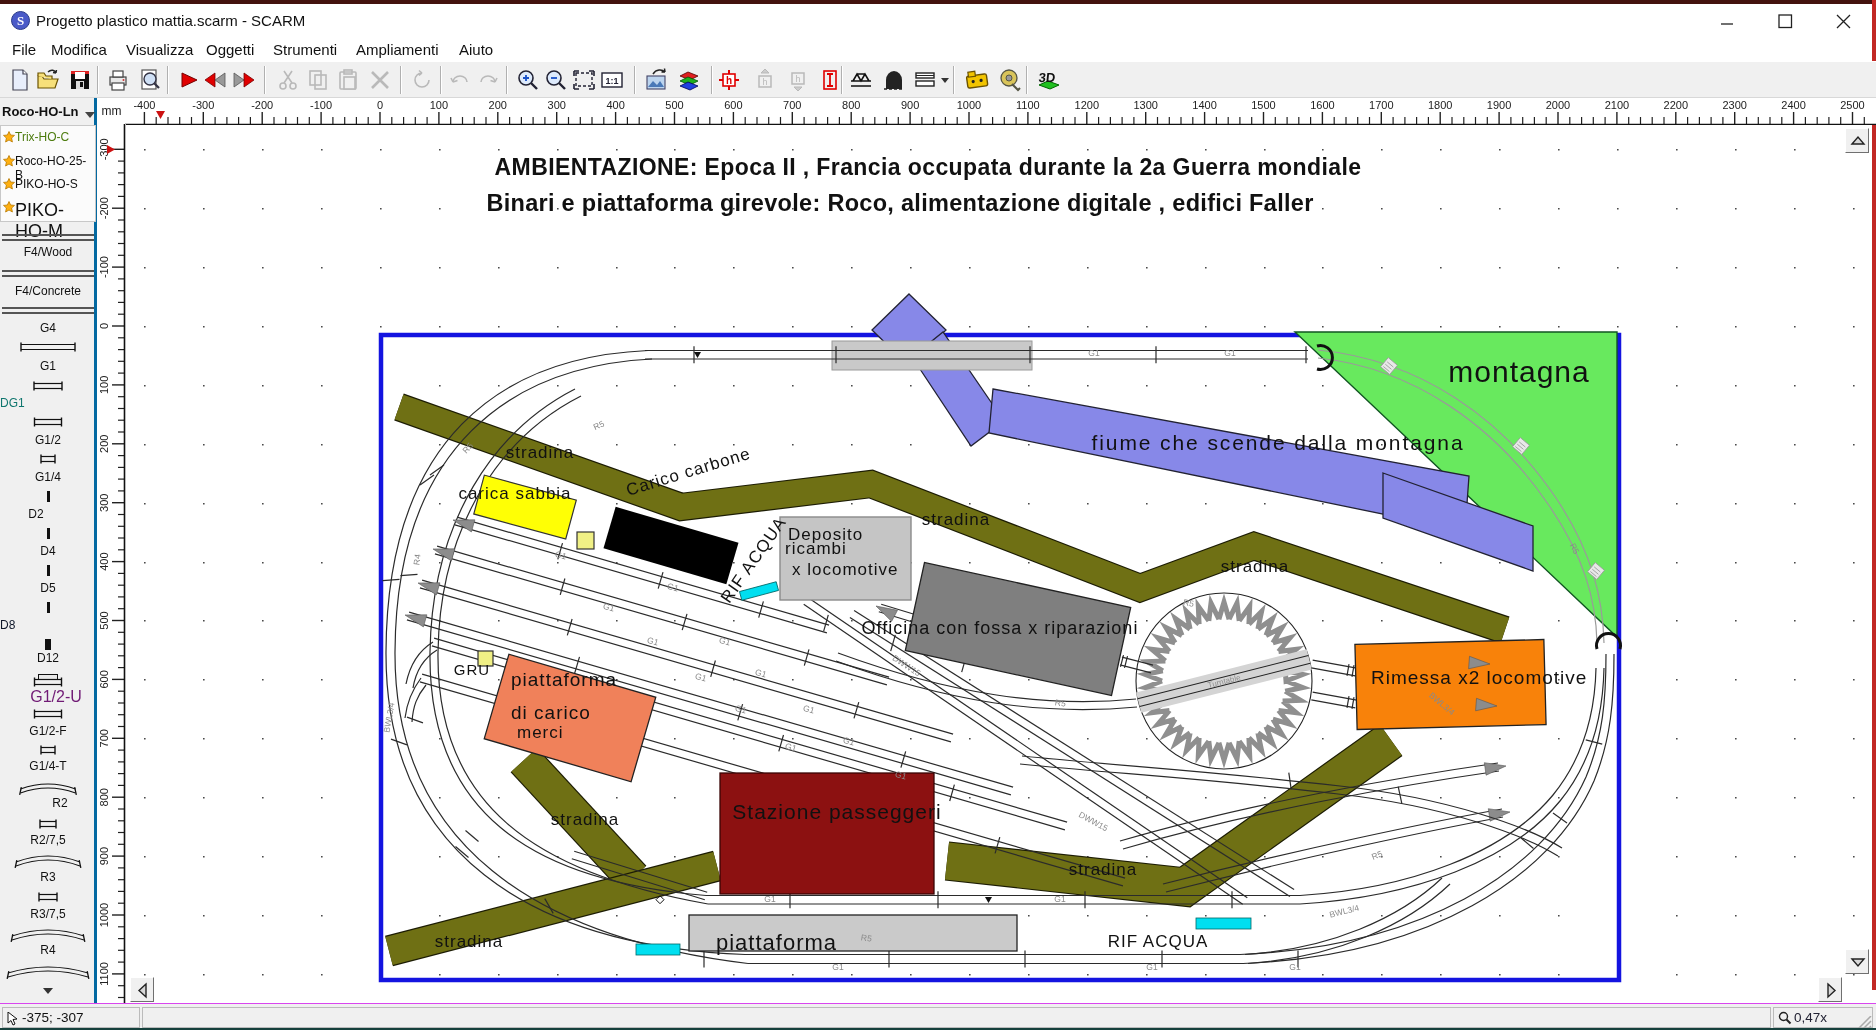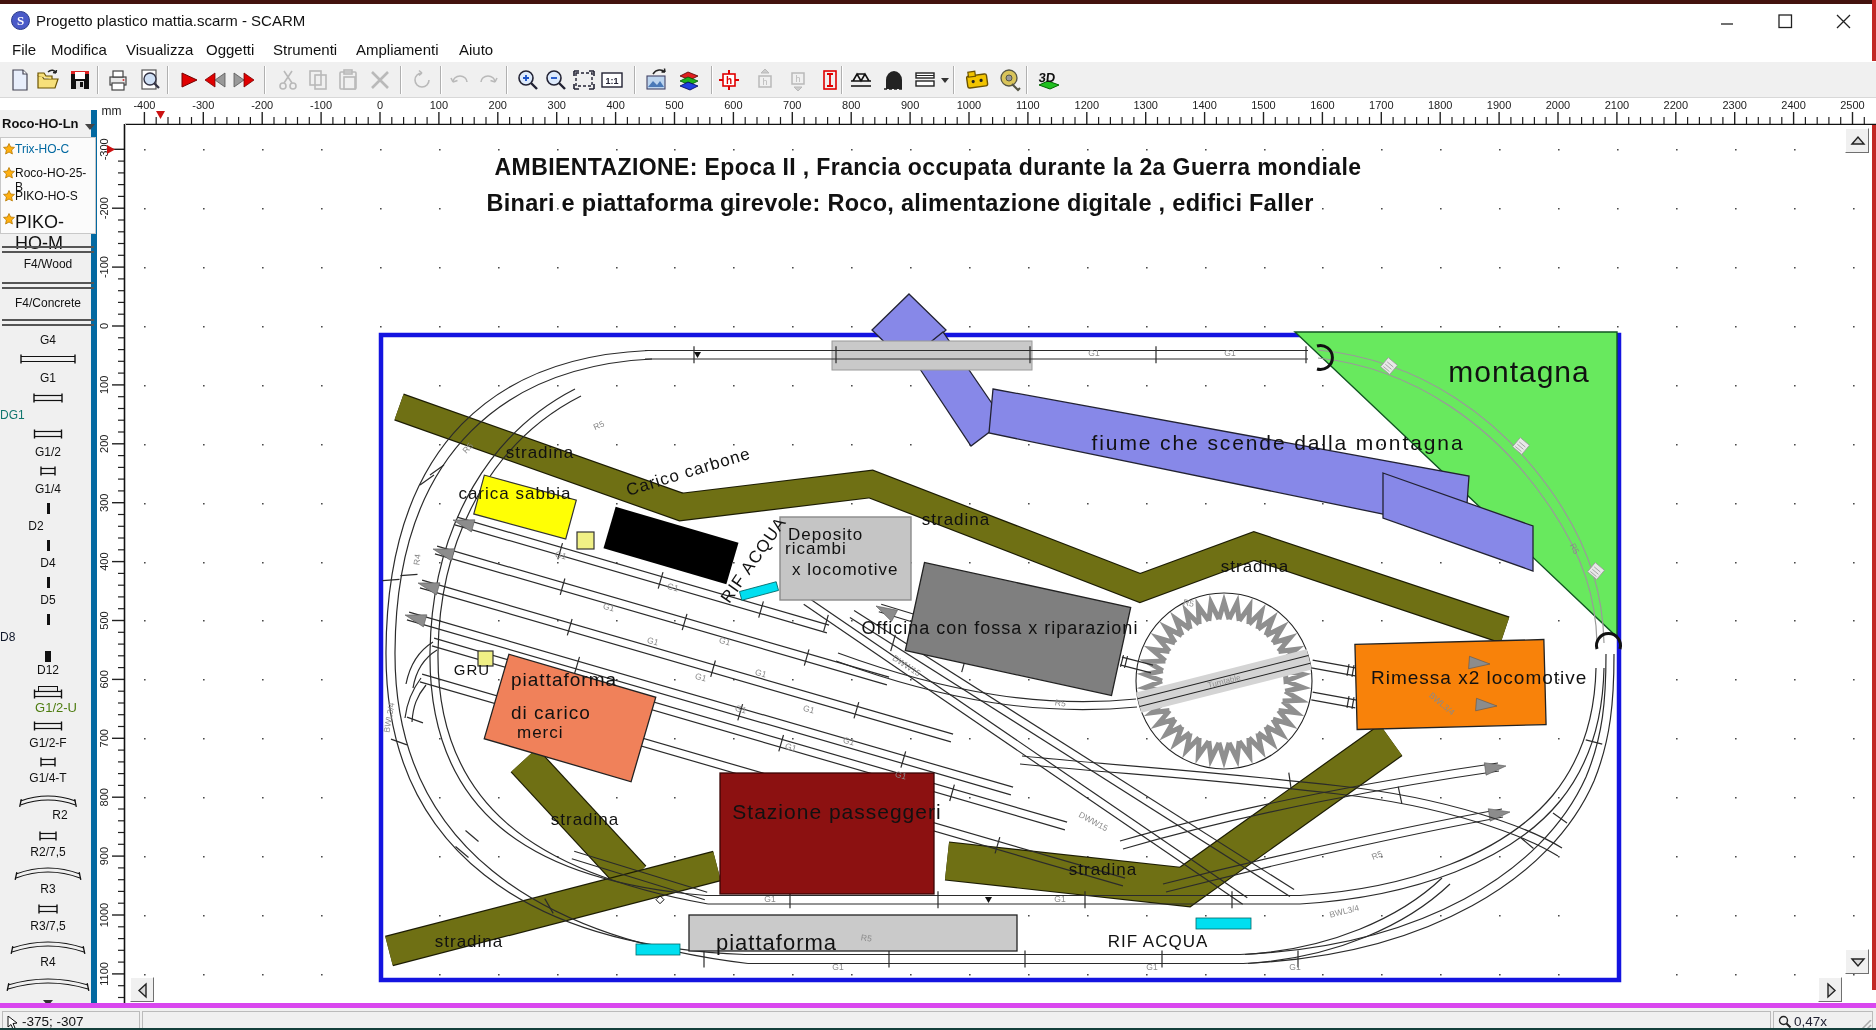--- a/index.html
+++ b/index.html
@@ -374,30 +374,30 @@
 <line x1="1805.4" y1="117" x2="1805.4" y2="124" stroke="#222" stroke-width="1.2"></line>
 <line x1="1817.2" y1="117" x2="1817.2" y2="124" stroke="#222" stroke-width="1.2"></line>
 <line x1="1828.9" y1="117" x2="1828.9" y2="124" stroke="#222" stroke-width="1.2"></line>
 <line x1="1840.7" y1="117" x2="1840.7" y2="124" stroke="#222" stroke-width="1.2"></line>
 <line x1="1852.5" y1="112" x2="1852.5" y2="124" stroke="#222" stroke-width="1.4"></line>
 <text x="1852.5" y="109" font-size="11" fill="#222" text-anchor="middle" font-family="Liberation Sans, sans-serif">2500</text>
 <line x1="1864.3" y1="117" x2="1864.3" y2="124" stroke="#222" stroke-width="1.2"></line>
 <line x1="125" y1="124.5" x2="1876" y2="124.5" stroke="#111" stroke-width="1.6"></line>
 <path d="M156,111 l4.5,8 l4.5,-8 z" fill="#cc1111"></path>
 </svg>
-<div style="position:absolute;left:0;top:110px;width:97px;height:905px;background:#f0f0f0;border-right:6px solid #0369a1">
+<div style="position:absolute;left:0;top:98px;width:97px;height:905px;background:#f0f0f0;border-right:3px solid #0369a1">
 <div style="position:absolute;left:2px;top:6px;font-weight:bold;font-size:13px;color:#111">Roco-HO-Ln</div>
 <svg width="12" height="8" style="position:absolute;left:84px;top:13px">
       <path d="M1,1 L11,1 L6,7 z" fill="#444"></path>
     </svg>
 <div style="position:absolute;left:0px;top:27px;width:96px;height:97px;background:#fbfbfb;border:1px solid #c8c8c8"></div>
 <svg width="12" height="12" viewBox="0 0 12 12" style="position:absolute;left:3px;top:33px">
       <path d="M6,0.5 L7.6,4 L11.5,4.4 L8.6,7 L9.4,11 L6,9 L2.6,11 L3.4,7 L0.5,4.4 L4.4,4 z" fill="#ffb010" stroke="#b87800" stroke-width="0.8"></path>
     </svg>
-<div style="position:absolute;left:15px;top:32px;font-size:12px;color:#0369a1">Trix-HO-C</div>
+<div style="position:absolute;left:15px;top:32px;font-size:12px;color:#4d7c0f">Trix-HO-C</div>
 <svg width="12" height="12" viewBox="0 0 12 12" style="position:absolute;left:3px;top:57px">
       <path d="M6,0.5 L7.6,4 L11.5,4.4 L8.6,7 L9.4,11 L6,9 L2.6,11 L3.4,7 L0.5,4.4 L4.4,4 z" fill="#ffb010" stroke="#b87800" stroke-width="0.8"></path>
     </svg>
 <div style="position:absolute;left:15px;top:56px;font-size:12px;color:#111">Roco-HO-25-B</div>
 <svg width="12" height="12" viewBox="0 0 12 12" style="position:absolute;left:3px;top:80px">
       <path d="M6,0.5 L7.6,4 L11.5,4.4 L8.6,7 L9.4,11 L6,9 L2.6,11 L3.4,7 L0.5,4.4 L4.4,4 z" fill="#ffb010" stroke="#b87800" stroke-width="0.8"></path>
     </svg>
 <div style="position:absolute;left:15px;top:79px;font-size:12px;color:#111">PIKO-HO-S</div>
 <svg width="12" height="12" viewBox="0 0 12 12" style="position:absolute;left:3px;top:103px">
       <path d="M6,0.5 L7.6,4 L11.5,4.4 L8.6,7 L9.4,11 L6,9 L2.6,11 L3.4,7 L0.5,4.4 L4.4,4 z" fill="#ffb010" stroke="#b87800" stroke-width="0.8"></path>
@@ -450,21 +450,21 @@
 <div style="position:absolute;left:0;top:520px;width:96px;text-align:left;font-size:12px;color:#0f172a">D8</div>
 <div style="position:absolute;left:45.0px;top:540.5px;width:6px;height:11px;background:#111"></div>
 <div style="position:absolute;left:0;top:553px;width:96px;text-align:center;font-size:12px;color:#111">D12</div>
 <div style="position:absolute;left:38px;top:576px;width:20px;height:6px;background:#e8e8e8;border:1px solid #111"></div>
 <svg width="96" height="12" style="position:absolute;left:0;top:578px">
       <line x1="34.5" y1="3.5" x2="61.5" y2="3.5" stroke="#111" stroke-width="1.2"></line>
       <line x1="34.5" y1="8.5" x2="61.5" y2="8.5" stroke="#111" stroke-width="1.2"></line>
       <line x1="34.5" y1="1.5" x2="34.5" y2="10.5" stroke="#111" stroke-width="1.4"></line>
       <line x1="61.5" y1="1.5" x2="61.5" y2="10.5" stroke="#111" stroke-width="1.4"></line>
     </svg>
-<div style="position:absolute;left:0;top:590px;width:112px;text-align:center;font-size:13px;color:#4d7c0f">G1/2-U</div>
+<div style="position:absolute;left:0;top:590px;width:112px;text-align:center;font-size:16px;color:#701a75">G1/2-U</div>
 <svg width="96" height="12" style="position:absolute;left:0;top:610px">
       <line x1="34.5" y1="3.5" x2="61.5" y2="3.5" stroke="#111" stroke-width="1.2"></line>
       <line x1="34.5" y1="8.5" x2="61.5" y2="8.5" stroke="#111" stroke-width="1.2"></line>
       <line x1="34.5" y1="1.5" x2="34.5" y2="10.5" stroke="#111" stroke-width="1.4"></line>
       <line x1="61.5" y1="1.5" x2="61.5" y2="10.5" stroke="#111" stroke-width="1.4"></line>
     </svg>
 <div style="position:absolute;left:0;top:626px;width:96px;text-align:center;font-size:12px;color:#111">G1/2-F</div>
 <svg width="96" height="12" style="position:absolute;left:0;top:646px">
       <line x1="41.0" y1="3.5" x2="55.0" y2="3.5" stroke="#111" stroke-width="1.2"></line>
       <line x1="41.0" y1="8.5" x2="55.0" y2="8.5" stroke="#111" stroke-width="1.2"></line>
@@ -859,21 +859,21 @@
 <div style="position:absolute;left:1845px;top:949px;width:24px;height:25px;background:#f0f0f0;border-top:1.5px solid #fff;border-left:1.5px solid #fff;border-right:1.5px solid #707070;border-bottom:1.5px solid #707070"><svg width="24" height="25" viewBox="0 0 24 25">
       <path d="M6,9 L12,16 L18,9 z" fill="#d8d8d8" stroke="#222" stroke-width="1.4"></path>
     </svg></div>
 <div style="position:absolute;left:130px;top:977px;width:24px;height:25px;background:#f0f0f0;border-top:1.5px solid #fff;border-left:1.5px solid #fff;border-right:1.5px solid #707070;border-bottom:1.5px solid #707070"><svg width="24" height="25" viewBox="0 0 24 25">
       <path d="M15,6 L8,12.5 L15,19 z" fill="#d8d8d8" stroke="#222" stroke-width="1.4"></path>
     </svg></div>
 <div style="position:absolute;left:1818px;top:977px;width:24px;height:25px;background:#f0f0f0;border-top:1.5px solid #fff;border-left:1.5px solid #fff;border-right:1.5px solid #707070;border-bottom:1.5px solid #707070"><svg width="24" height="25" viewBox="0 0 24 25">
       <path d="M9,6 L16,12.5 L9,19 z" fill="#d8d8d8" stroke="#222" stroke-width="1.4"></path>
     </svg></div>
 
-<div style="position:absolute;left:0;top:1003px;width:1876px;height:27px;background:#f0f0f0;border-top:5px solid #d946ef">
+<div style="position:absolute;left:0;top:1003px;width:1876px;height:27px;background:#f0f0f0;border-top:1px solid #d946ef">
  <div style="position:absolute;left:2px;top:3px;width:138px;height:21px;border:1px solid #bbb;background:#f0f0f0"></div>
  <svg width="12" height="14" style="position:absolute;left:7px;top:8px">
       <path d="M1,0 L1,11 L4,8.5 L6,13 L8,12 L6,7.5 L10,7 z" fill="#fff" stroke="#111" stroke-width="1"></path>
     </svg>
  <div style="position:absolute;left:22px;top:6px;font-size:13.5px;color:#111">-375; -307</div>
  <div style="position:absolute;left:142px;top:3px;width:1629px;height:21px;border:1px solid #bbb;background:#f0f0f0"></div>
  <div style="position:absolute;left:1773px;top:3px;width:100px;height:21px;border:1px solid #bbb;background:#f0f0f0"></div>
  <svg width="14" height="14" style="position:absolute;left:1778px;top:7px">
       <circle cx="5.5" cy="5.5" r="4" fill="none" stroke="#222" stroke-width="1.4"></circle>
       <line x1="8.5" y1="8.5" x2="12.5" y2="12.5" stroke="#222" stroke-width="2"></line>

